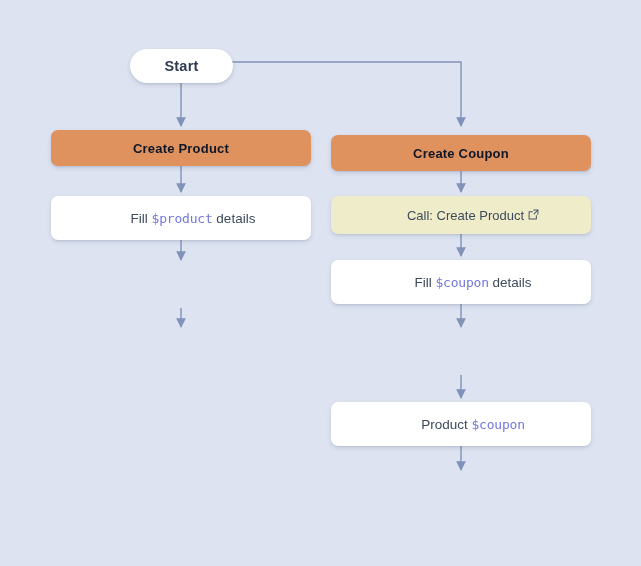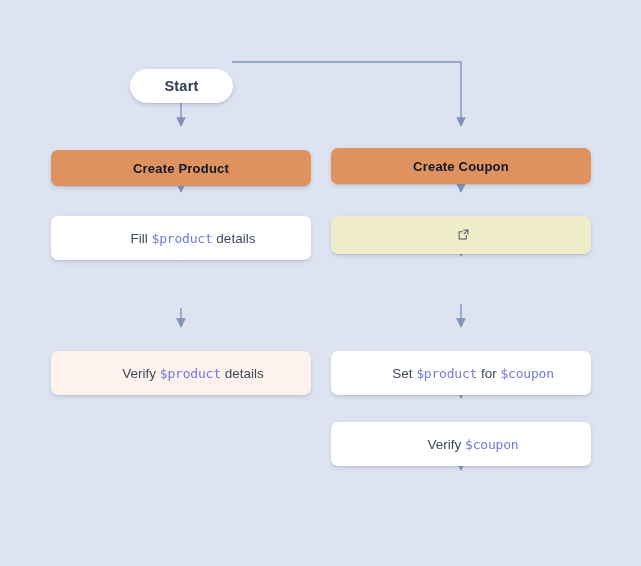--- a/index.html
+++ b/index.html
@@ -33,21 +33,20 @@
   }
 
   
   .node {
     position: absolute;
     box-sizing: border-box;
     display: flex;
     align-items: center;
     justify-content: center;
     text-align: center;
-    margin-top: 20px;
   }
 
   .start-node {
     background: #ffffff;
     border-radius: 999px;
     box-shadow: 0 2px 4px rgba(90,105,140,0.22), 0 1px 1px rgba(90,105,140,0.12);
     color: #2e3a50;
     font-size: 14.5px;
     font-weight: bold;
     letter-spacing: 0.2px;
@@ -135,41 +134,39 @@
 
   <div class="node group-header" style="left:51px; top:130px; width:260px; height:36px;">
     <span>Create Product</span>
   </div>
 
   <div class="node step" style="left:51px; top:196px; width:260px; height:44px;">
     <span class="lbl"><span>Fill </span><span class="var">$product</span><span> details</span></span>
   </div>
 
 
-  <div class="node step verify" style="left:51px; top:331px; width:260px; height:44px;">
-    <span class="lbl"><span>Verify </span><span class="var">$product</span><span> details</span></span>
-  </div>
 
-  <div class="node group-header" style="left:331px; top:128px; width:260px; height:36px;">
+  <div class="node group-header" style="left:331px; top:135px; width:260px; height:36px;">
     <span>Create Coupon</span>
   </div>
 
   <div class="node step call" style="left:331px; top:196px; width:260px; height:38px;">
+    <span class="lbl"><span>Call: Create Product</span></span>
     <span class="ext-icon">
       <svg width="11" height="11" viewBox="0 0 12 12" fill="none" stroke="#4a5568" stroke-width="1.1" stroke-linecap="round" stroke-linejoin="round">
         <path d="M6.2 1.2 H10.8 V5.8"></path>
         <path d="M10.8 1.2 L6.6 5.4"></path>
         <path d="M9.1 7.2 V10.8 H1.2 V2.9 H4.8"></path>
       </svg>
     </span>
   </div>
 
-
-  <div class="node step" style="left:331px; top:331px; width:260px; height:44px;">
-    <span class="lbl"><span>Set </span><span class="var">$product</span><span> for </span><span class="var">$coupon</span></span>
+  <div class="node step" style="left:331px; top:260px; width:260px; height:44px;">
+    <span class="lbl"><span>Fill </span><span class="var">$coupon</span><span> details</span></span>
   </div>
 
+
   <div class="node step" style="left:331px; top:402px; width:260px; height:44px;">
-    <span class="lbl"><span>Verify </span><span class="var">$coupon</span></span>
+    <span class="lbl"><span>Product </span><span class="var">$coupon</span></span>
   </div>
 
 
 </div>
 
 </body></html>

